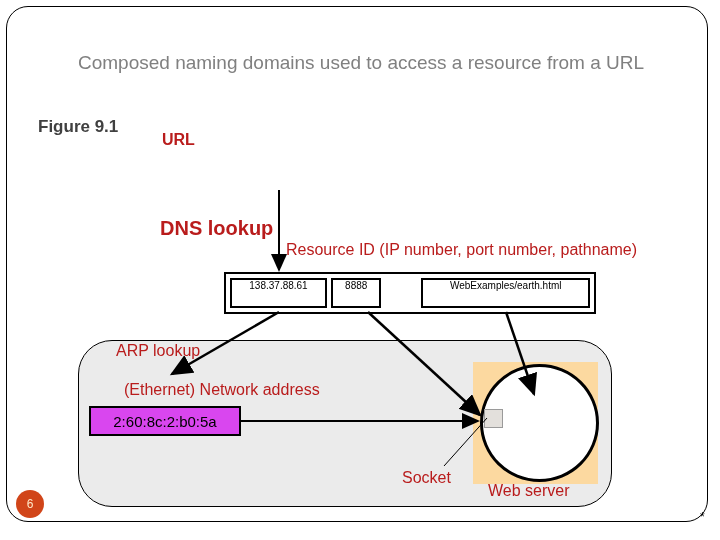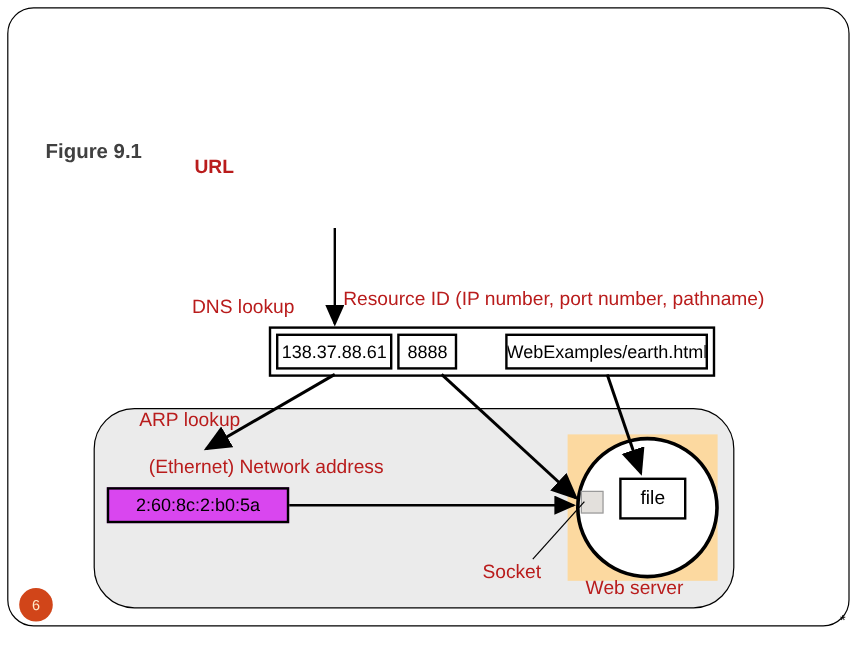--- a/index.html
+++ b/index.html
@@ -50,21 +50,21 @@
     color: #404040;
   }
 
   .lbl {
     position: absolute;
     color: #b91c1c;
     font-size: 15px;
     white-space: nowrap;
   }
   .lbl-url     { left: 162px; top: 131px; font-weight: bold; font-size: 16px; }
-  .lbl-dns     { left: 160px; top: 217px; font-weight: normal; font-size: 16px; margin-top: 31px; }
+  .lbl-dns     { left: 160px; top: 217px; font-weight: bold; font-size: 20px; }
   .lbl-resid   { left: 286px; top: 241px; font-size: 16px; }
   .lbl-arp     { left: 116px; top: 342px; font-size: 16px; }
   .lbl-eth     { left: 92px;  top: 381px; font-size: 16px; margin-left: 32px; }
   .lbl-socket  { left: 402px; top: 469px; font-size: 16px; }
   .lbl-webserv { left: 488px; top: 482px; font-size: 16px; }
 
   
   .box-url {
     position: absolute;
     left: 157px;
@@ -94,23 +94,22 @@
     display: flex;
     align-items: center;
     padding: 0 4px;
     gap: 4px;
   }
   .box-resid .cell {
     border: 2px solid #000000;
     box-sizing: border-box;
     height: 30px;
     display: flex;
-    align-items: center;
-    justify-content: center;
-    font-size: 15px;
+    justify-content: center;
+    font-size: 10px;
     background: #ffffff;
     overflow: hidden;
     white-space: nowrap;
   }
   .cell-ip   { width: 108px; }
   .cell-port { width: 56px; }
   .cell-path { width: 188px; margin-left: 36px; }
 
   
   .net-region {
@@ -217,20 +216,21 @@
     pointer-events: none;
   }
 </style>
 </head>
 <body>
 
 <div id="slide">
 
   <div id="slide-frame"></div>
 
+  <div class="title">Composed naming domains used to access a resource from a URL</div>
 
   <div class="figure-label">Figure 9.1</div>
 
   <div class="lbl lbl-url">URL</div>
 
 
   <div class="lbl lbl-dns">DNS lookup</div>
 
   <div class="lbl lbl-resid">Resource ID (IP number, port number, pathname)</div>
 
@@ -251,23 +251,20 @@
   <div class="lbl lbl-arp">ARP lookup</div>
   <div class="lbl lbl-eth">(Ethernet) Network address</div>
 
   <div class="box-eth">
     <span>2:60:8c:2:b0:5a</span>
   </div>
 
   <div class="server-block"></div>
   <div class="server-ellipse"></div>
   <div class="socket-square"></div>
-  <div class="box-file">
-    <span>file</span>
-  </div>
 
   <div class="lbl lbl-socket">Socket</div>
   <div class="lbl lbl-webserv">Web server</div>
 
   <div class="page-badge">6</div>
   <div class="corner-mark">*</div>
 
   <svg class="overlay" viewBox="0 0 720 540">
     <defs>
       <marker id="ah" markerWidth="10" markerHeight="10" refX="8" refY="4" orient="auto" markerUnits="strokeWidth">

